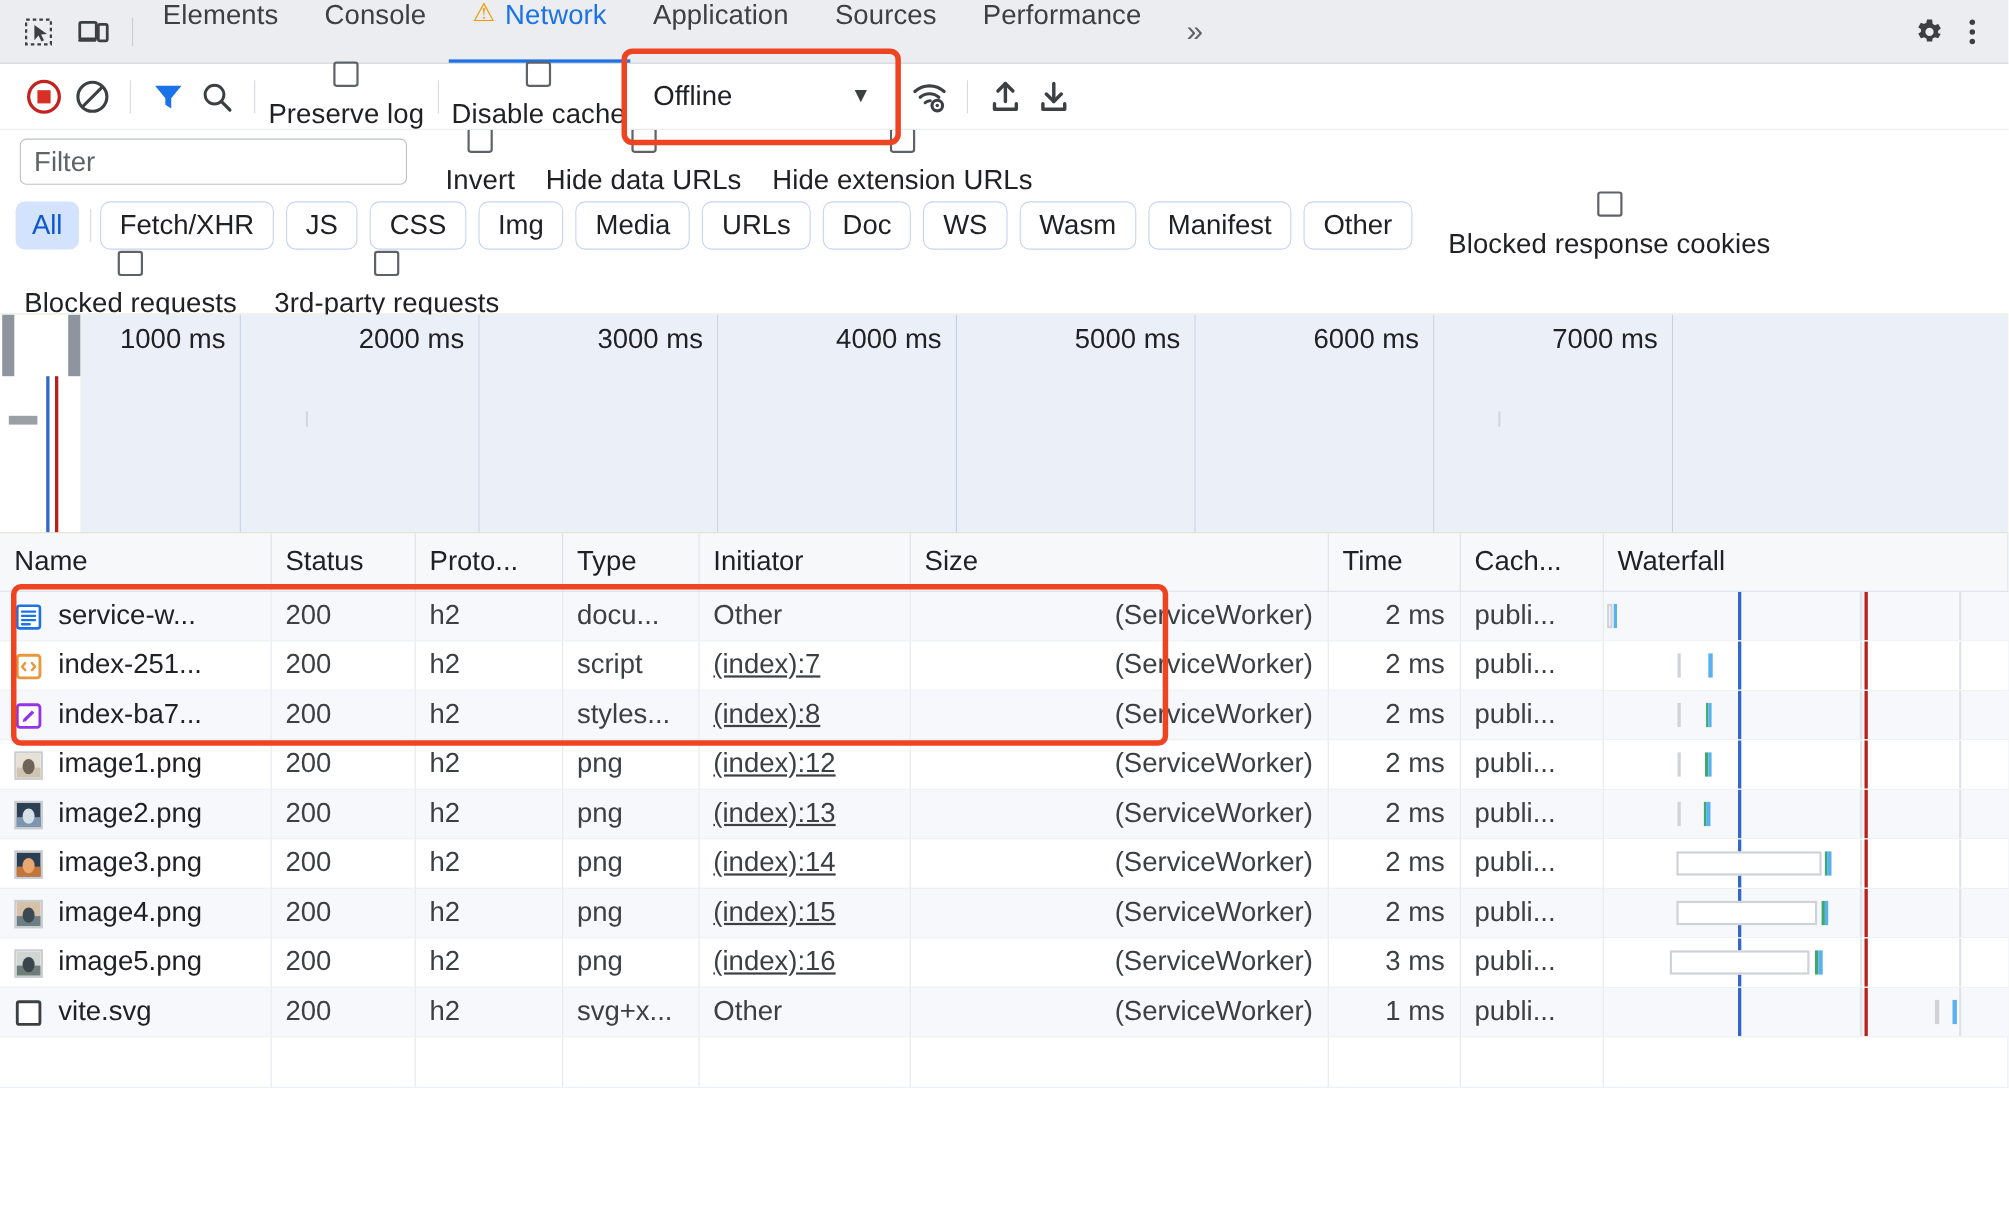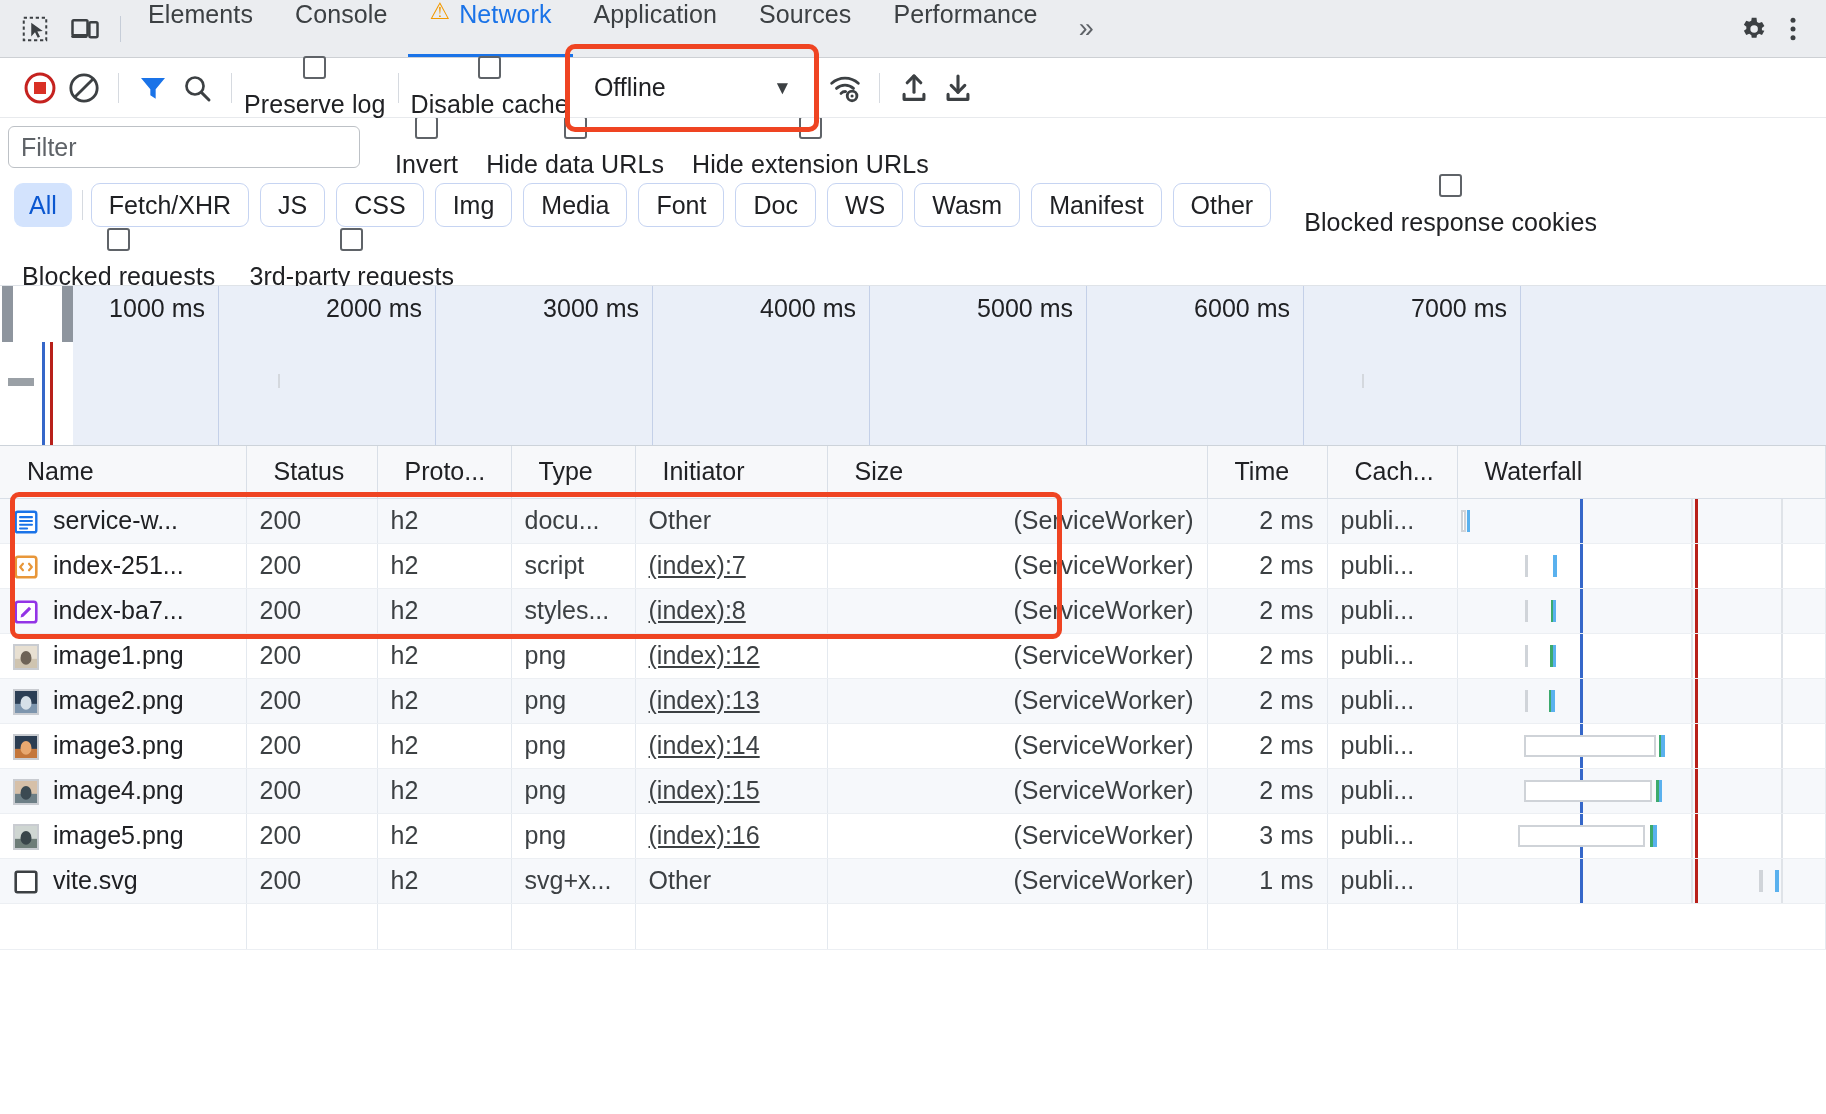--- a/index.html
+++ b/index.html
@@ -63,21 +63,21 @@
   }
   .throttle-sel {
     display:flex;align-items:center; justify-content:space-between;
     width:228px; height:44px; padding:0 12px 0 16px;
     font-size:25px;color:#202124; background:#fff;
     border:1px solid transparent; cursor:pointer;
   }
   .caret { font-size:19px; color:#3c4043; }
 
   
-  .filterrow { height:58px; display:flex; align-items:center; padding-left:8px; gap:0; background:#fff; }
+  .filterrow { height:58px; display:flex; align-items:center; padding-left:18px; gap:0; background:#fff; }
   .filter-input {
     width:352px; height:42px; border:1px solid #bdc1c6; border-radius:6px;
     font-size:25px; color:#202124; padding:0 12px; background:#fff;
     font-family:"Liberation Sans", sans-serif;
   }
   .filter-input::placeholder { color:#5f6368; }
   .fr-chks { display:flex; align-items:center; gap:28px; margin-left:35px; }
 
   
   .typerow { height:58px; display:flex; align-items:center; padding-left:14px; gap:0; background:#fff; }
@@ -88,21 +88,21 @@
   }
   .pill.all { background:#d3e3fd; border-color:transparent; color:#0b57d0; padding:0 14px; margin-right:8px;}
   .pill-divider { width:1px; height:30px; background:#d6dae0; margin:0 8px 0 2px; }
   .typerow .chk-row { margin-left:22px; }
 
   
   .blockedrow { height:52px; display:flex; align-items:center; padding-left:22px; gap:34px; background:#fff;
                 border-bottom:1px solid #dfe3e8; }
 
   
-  .overview { height:160px; position:relative; background:#fef9c3; border-bottom:1px solid #cdd3da; overflow:hidden; }
+  .overview { height:199px; position:relative; background:#fef9c3; border-bottom:1px solid #cdd3da; overflow:hidden; }
   .ov-ruler { position:absolute; left:0; right:0; top:0; height:56px; }
   .ov-body  { position:absolute; left:0; right:0; top:0; bottom:0; }
   .ov-cell {
     position:absolute; top:0; bottom:0;
     background:#eaeff8; border-right:1px solid #c4d0e8;
   }
   .ov-tick {
     position:absolute; top:8px; font-size:25px; color:#202124;
     transform:translateX(-100%); padding-right:14px; white-space:nowrap;
   }
@@ -112,21 +112,21 @@
   .ov-handle { position:absolute; top:0; width:11px; height:56px; background:#8e959e; }
   .ov-line { position:absolute; top:56px; bottom:0; width:3px; }
   .ov-dash { position:absolute; width:26px;height:8px;background:#9aa0a6; }
   .ov-faint { position:absolute; width:2px; height:14px; background:#d4d8de; }
 
   
   .table-wrap { position:relative; height:calc(1114px - 58px - 60px - 58px - 58px - 52px - 172px); background:#fff; }
   table.reqs { width:100%; border-collapse:collapse; table-layout:fixed; }
   table.reqs th {
     background:#f7f8fa; font-size:25px; font-weight:400; color:#202124;
-    text-align:left; padding:8px 27px; height:52px;
+    text-align:left; padding:8px 13px; height:52px;
     border-right:1px solid #d9dfe7; border-bottom:1px solid #d9dfe7;
     white-space:nowrap; overflow:hidden;
   }
   table.reqs td {
     font-size:25px; color:#3c4043; padding:0 13px; height:45px;
     border-right:1px solid #e4e9ef; border-bottom:1px solid #eceff3;
     white-space:nowrap; overflow:hidden; vertical-align:middle;
   }
   tr.row:nth-child(odd) td { background:#f6f8fb; }
   tr.row:nth-child(even) td { background:#ffffff; }
@@ -311,21 +311,21 @@
 </div>
 
 <div class="typerow">
   <div class="pill all">All</div>
   <div class="pill-divider"></div>
   <div class="pill">Fetch/XHR</div>
   <div class="pill">JS</div>
   <div class="pill">CSS</div>
   <div class="pill">Img</div>
   <div class="pill">Media</div>
-  <div class="pill">Font</div>
+  <div class="pill">URLs</div>
   <div class="pill">Doc</div>
   <div class="pill">WS</div>
   <div class="pill">Wasm</div>
   <div class="pill">Manifest</div>
   <div class="pill">Other</div>
   <div class="chk-row">
     <span class="chkbox"></span>
     <span class="chk-label">Blocked response cookies</span>
   </div>
 </div>

